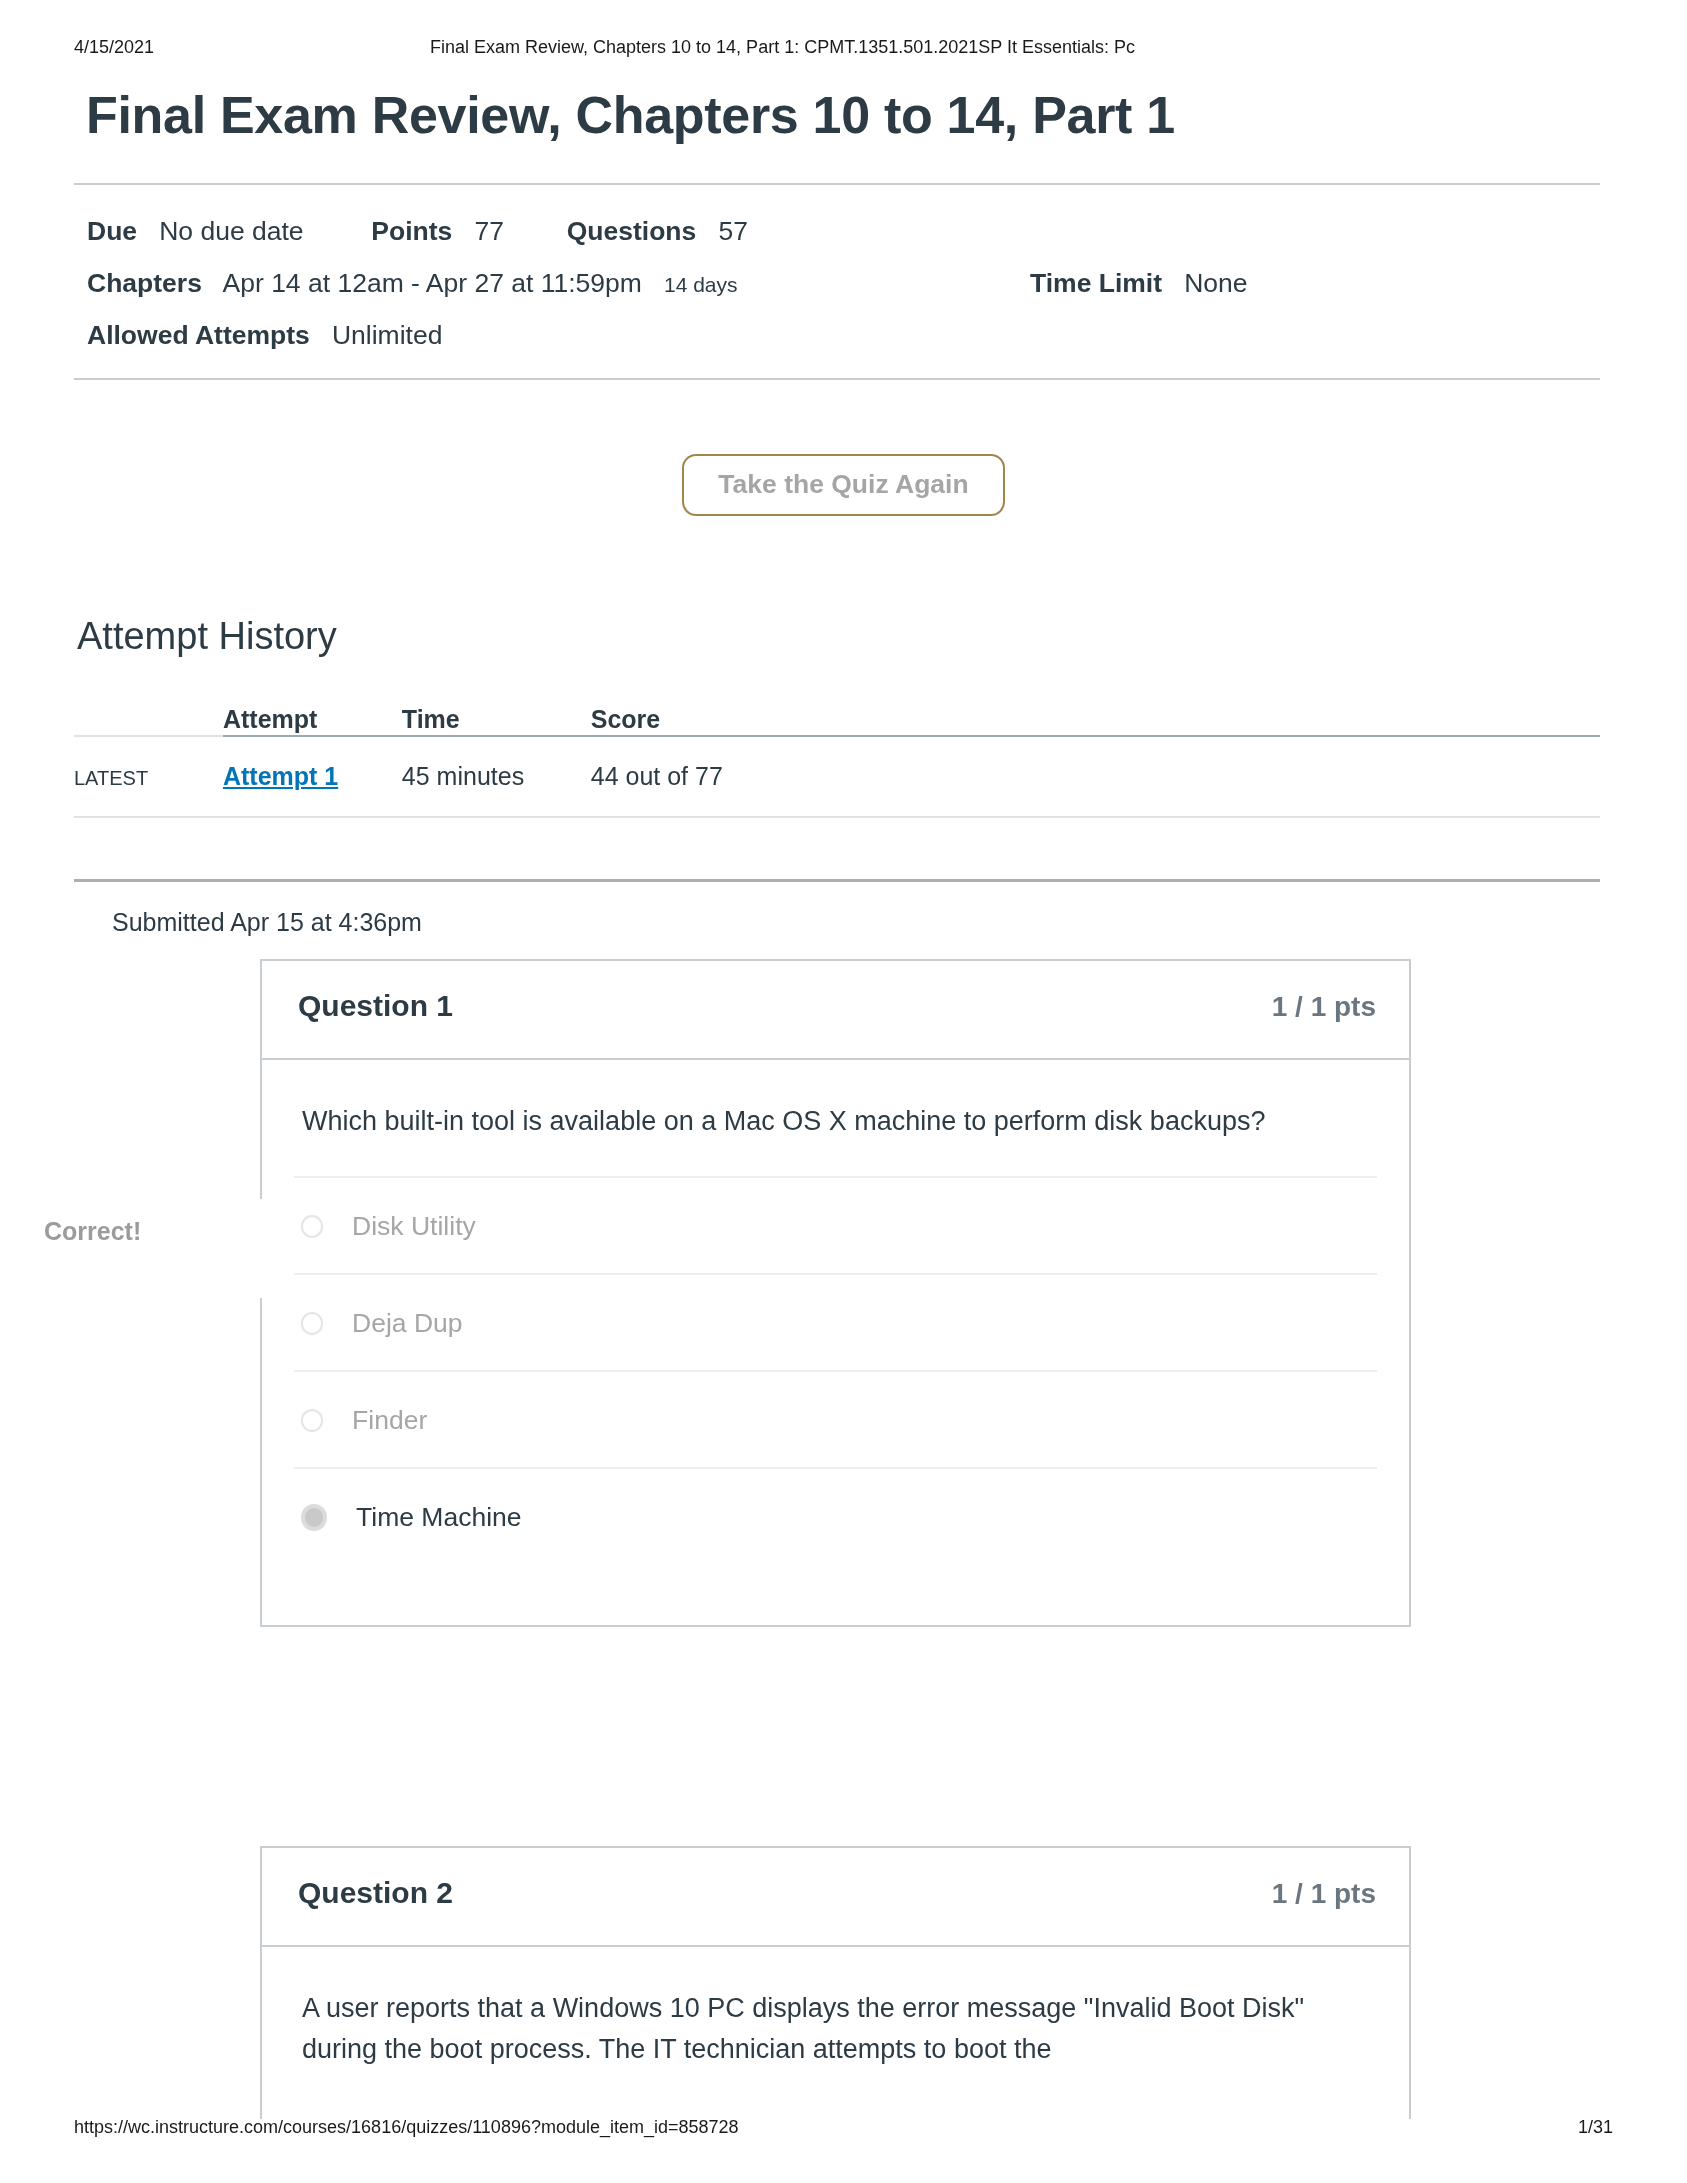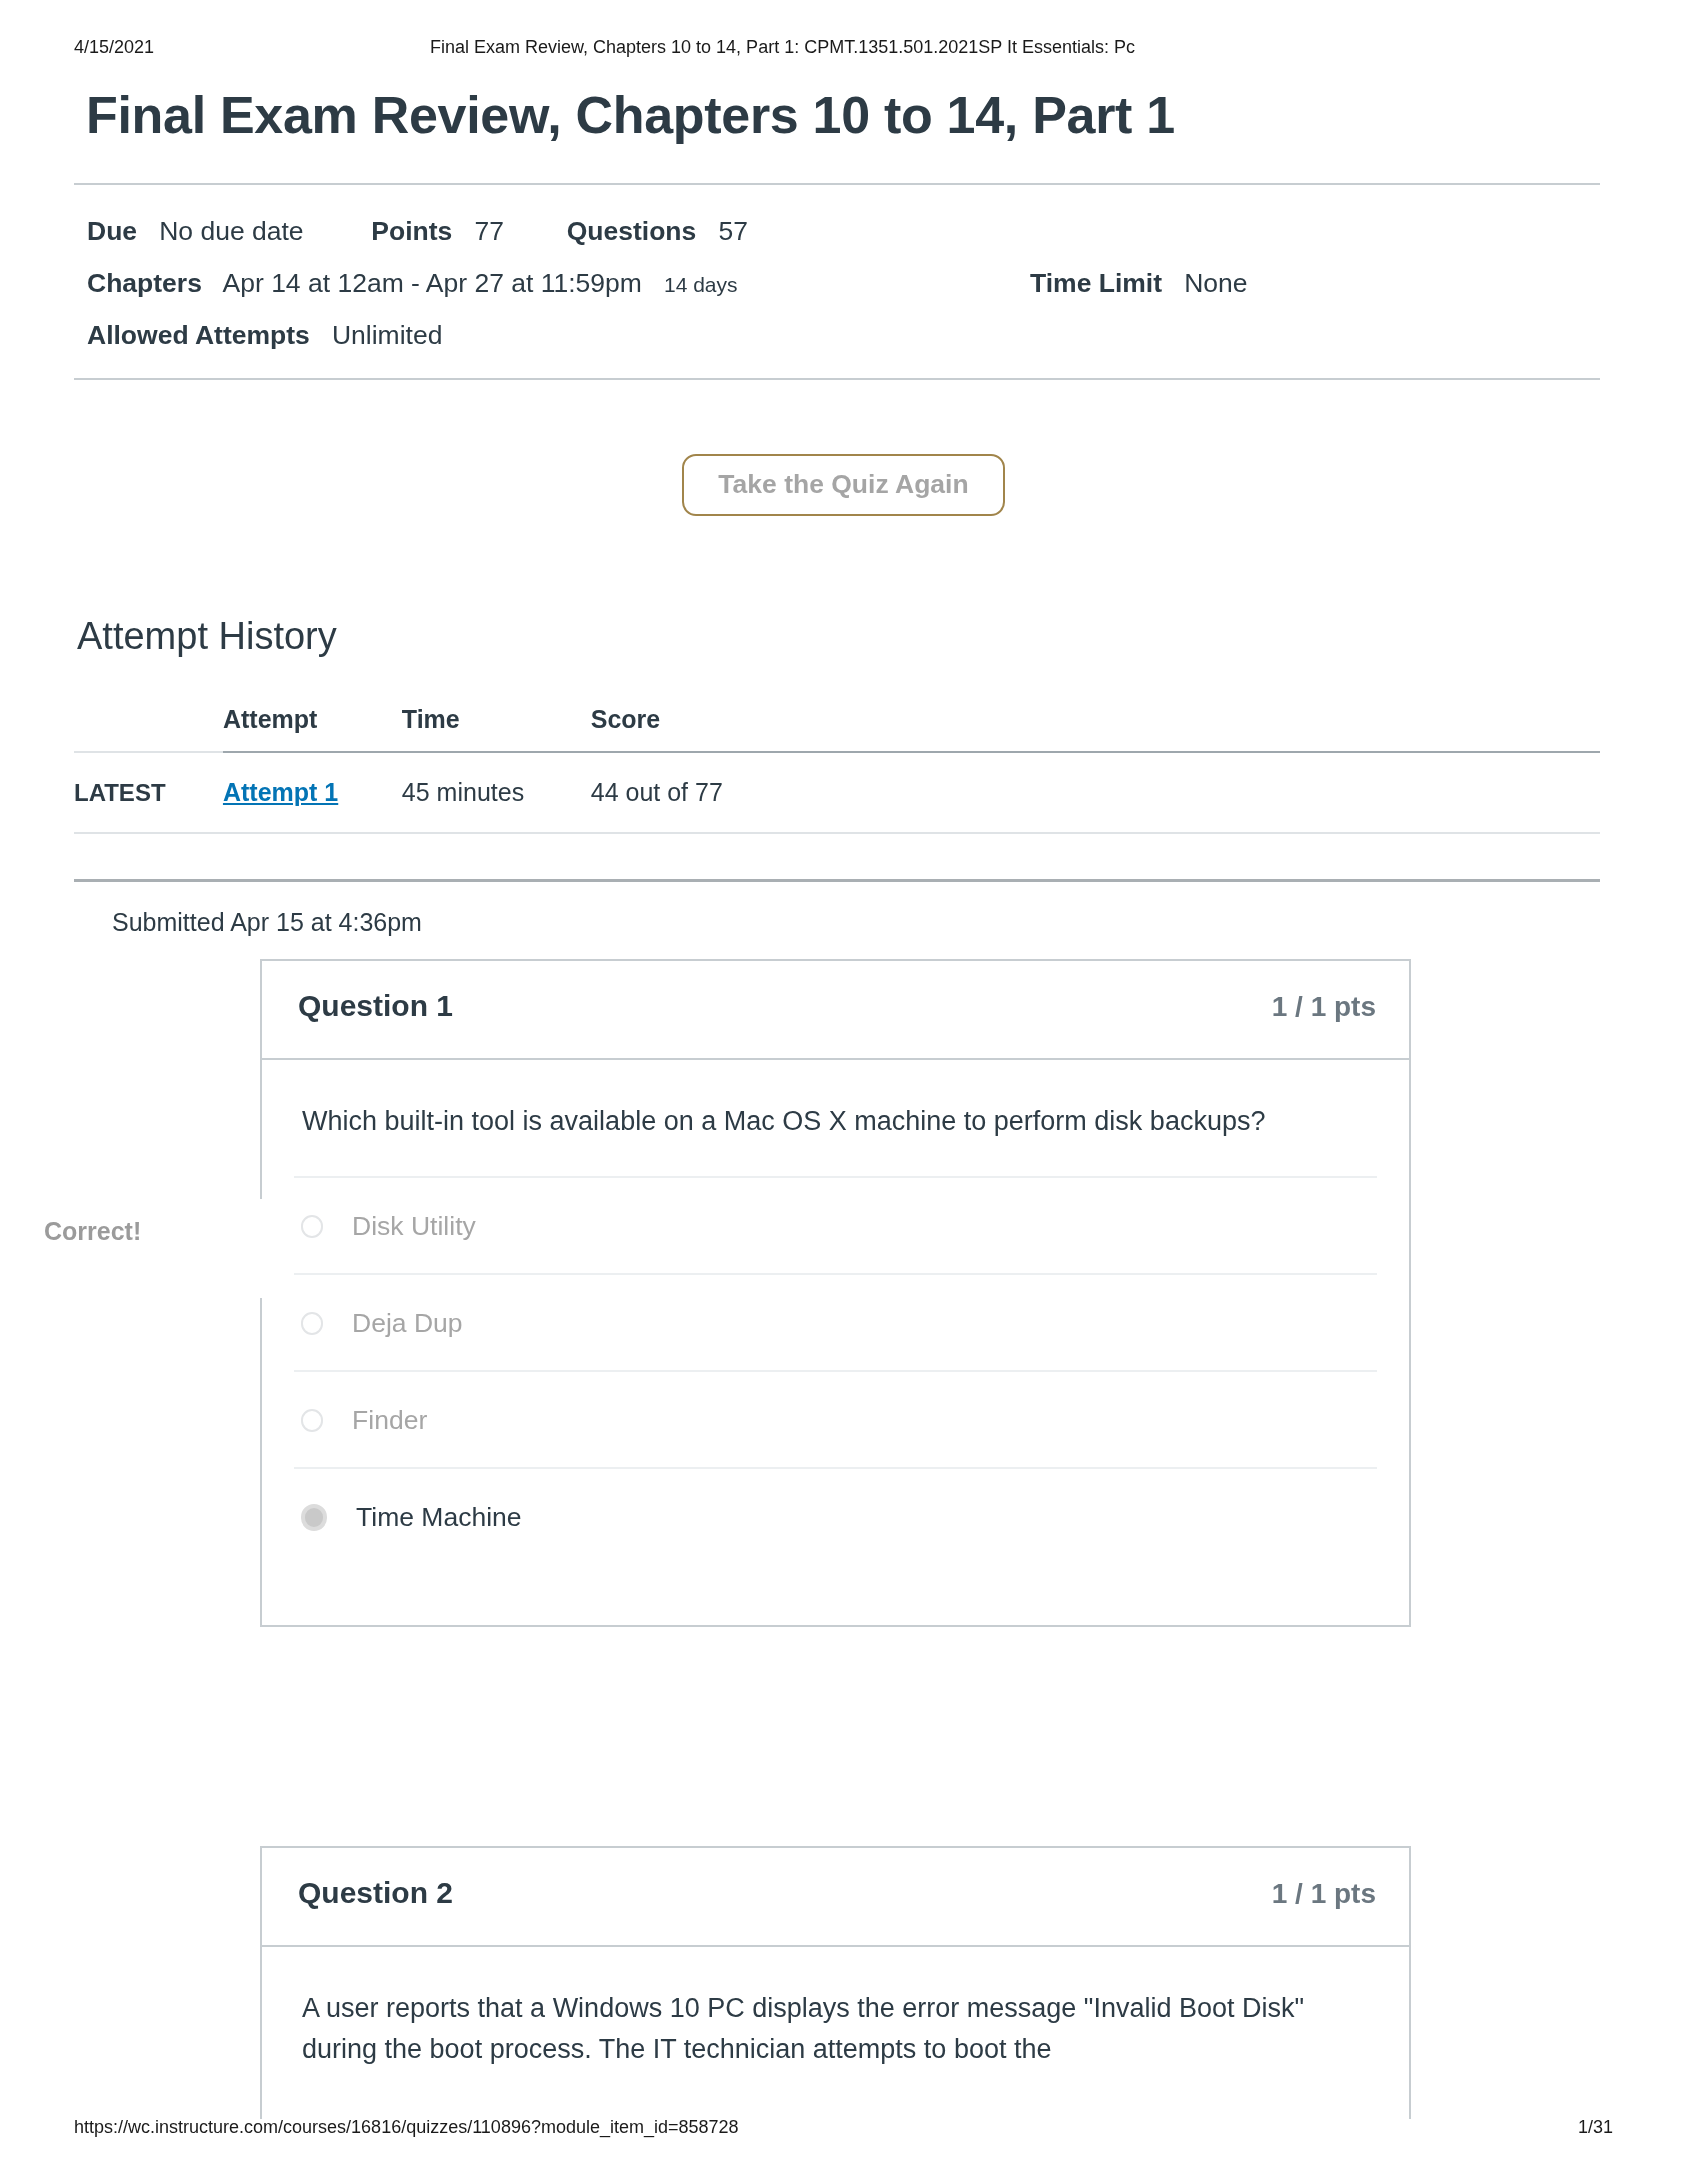--- a/index.html
+++ b/index.html
@@ -123,35 +123,35 @@
     left: 74px;
     top: 705px;
     width: 1526px;
     border-collapse: collapse;
     font-size: 25px;
   }
   .ah-table th {
     text-align: left;
     font-weight: bold;
     color: #2d3b45;
-    padding: 0 0 17px 0;
+    padding: 0 0 1px 0;
   }
   .ah-table thead th { border-bottom: 2px solid #9ea7ad; }
   .ah-table thead th.c-blank { border-bottom: 2px solid #dfe3e6; }
   .ah-table td {
     padding: 25px 0 25px 0;
     border-bottom: 2px solid #dfe3e6;
     color: #2d3b45;
     vertical-align: top;
   }
   .ah-table .c-blank  { width: 149px; }
   .ah-table .c-att    { width: 179px; }
   .ah-table .c-time   { width: 189px; }
   .ah-table .c-score  { width: 1010px; }
-  .latest-tag { font-weight: bold; font-size: 24px; }
+  .latest-tag { font-weight: normal; font-size: 20px; }
   .attempt-link {
     color: #0374b5;
     text-decoration: underline;
     font-weight: bold;
   }
 
   .hr-bottom-rule {
     position: absolute;
     left: 74px;
     top: 879px;

